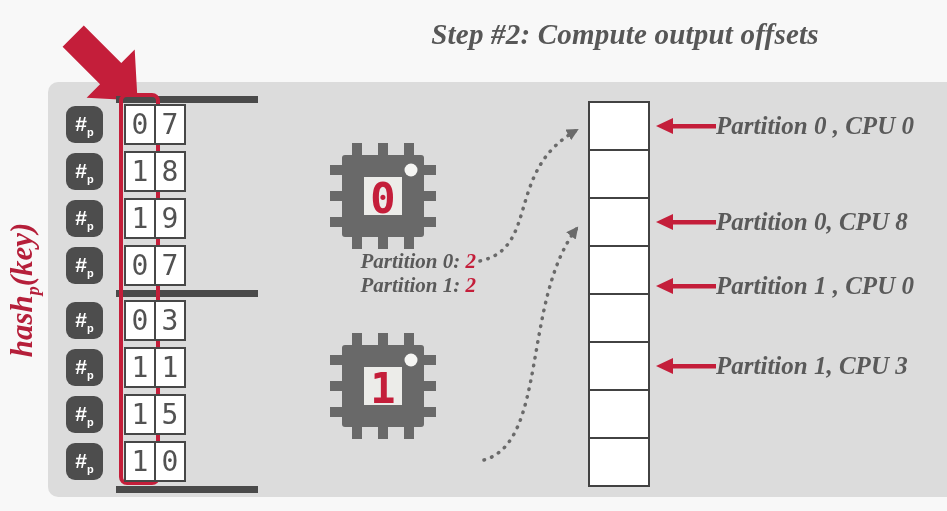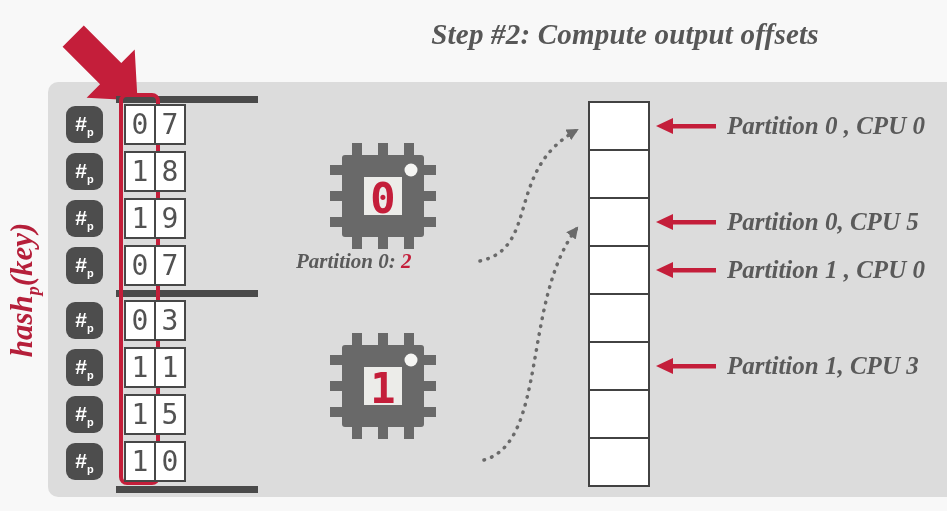--- a/index.html
+++ b/index.html
@@ -42,33 +42,33 @@
   .c1{left:124px;}
   .c2{left:154px;}
   .col-highlight{
     position:absolute;left:119px;top:93px;width:41px;height:392px;
     border:4px solid #c41e3a;border-radius:8px;box-sizing:border-box;
   }
   .bar{position:absolute;left:116px;width:142px;height:7px;background:#4a4a4a;}
   
   .chip{position:absolute;left:327px;width:112px;height:112px;}
   .cpu-counts{
-    position:absolute;left:296px;width:180px;text-align:left;
+    position:absolute;left:296px;width:180px;text-align:right;
     font-size:21px;font-weight:bold;font-style:italic;color:#5a5a5a;line-height:24px;
   }
   .cpu-counts .val{color:#c41e3a;}
   
   .outbuf{position:absolute;left:588px;top:101px;width:66px;}
   .out-cell{
     width:62px;height:50px;background:#fff;border:2px solid #424242;
     box-sizing:border-box;margin-top:-2px;
   }
   .out-cell:first-child{margin-top:0;}
   .annot{
-    position:absolute;left:656px;height:28px;display:flex;align-items:center;gap:11px;
+    position:absolute;left:656px;height:28px;display:flex;align-items:center;
   }
   .annot .lbl{
     font-size:25px;font-weight:bold;font-style:italic;color:#5a5a5a;white-space:nowrap;
   }
 </style>
 </head>
 <body>
 
 <div id="stage">
 
@@ -174,20 +174,21 @@
         <rect x="93" y="77" width="16" height="10"></rect>
       <rect x="15" y="15" width="82" height="82" rx="3"></rect>
     </g>
     <rect x="37" y="37" width="38" height="38" fill="#ecece9"></rect>
     <circle cx="84" cy="30" r="6.5" fill="#f5f5f3"></circle>
     <text x="56" y="58" text-anchor="middle" dominant-baseline="central" font-family="DejaVu Sans Mono, monospace" font-weight="bold" font-size="42" fill="#c41e3a">1</text>
   </svg>
 
   <div class="cpu-counts" style="top:249px">
     <div><span class="lbl">Partition 0:</span> <span class="val">2</span></div>
+    <div><span class="lbl">Partition 1:</span> <span class="val">2</span></div>
   </div>
   <div class="cpu-counts" style="top:445px">
   </div>
 
   <div class="outbuf">
     <div class="out-cell"></div>
     <div class="out-cell"></div>
     <div class="out-cell"></div>
     <div class="out-cell"></div>
     <div class="out-cell"></div>
@@ -201,23 +202,23 @@
       <rect x="13" y="7" width="47" height="4.5" fill="#c41e3a"></rect>
       <polygon points="0,9 17,1 17,17" fill="#c41e3a"></polygon>
     </svg>
     <span class="lbl">Partition 0 , CPU 0</span>
   </div>
   <div class="annot" style="top:208px">
     <svg width="60" height="18" viewBox="0 0 60 18">
       <rect x="13" y="7" width="47" height="4.5" fill="#c41e3a"></rect>
       <polygon points="0,9 17,1 17,17" fill="#c41e3a"></polygon>
     </svg>
-    <span class="lbl">Partition 0, CPU 5</span>
-  </div>
-  <div class="annot" style="top:256px">
+    <span class="lbl">Partition 0, CPU 8</span>
+  </div>
+  <div class="annot" style="top:272px">
     <svg width="60" height="18" viewBox="0 0 60 18">
       <rect x="13" y="7" width="47" height="4.5" fill="#c41e3a"></rect>
       <polygon points="0,9 17,1 17,17" fill="#c41e3a"></polygon>
     </svg>
     <span class="lbl">Partition 1 , CPU 0</span>
   </div>
   <div class="annot" style="top:352px">
     <svg width="60" height="18" viewBox="0 0 60 18">
       <rect x="13" y="7" width="47" height="4.5" fill="#c41e3a"></rect>
       <polygon points="0,9 17,1 17,17" fill="#c41e3a"></polygon>

